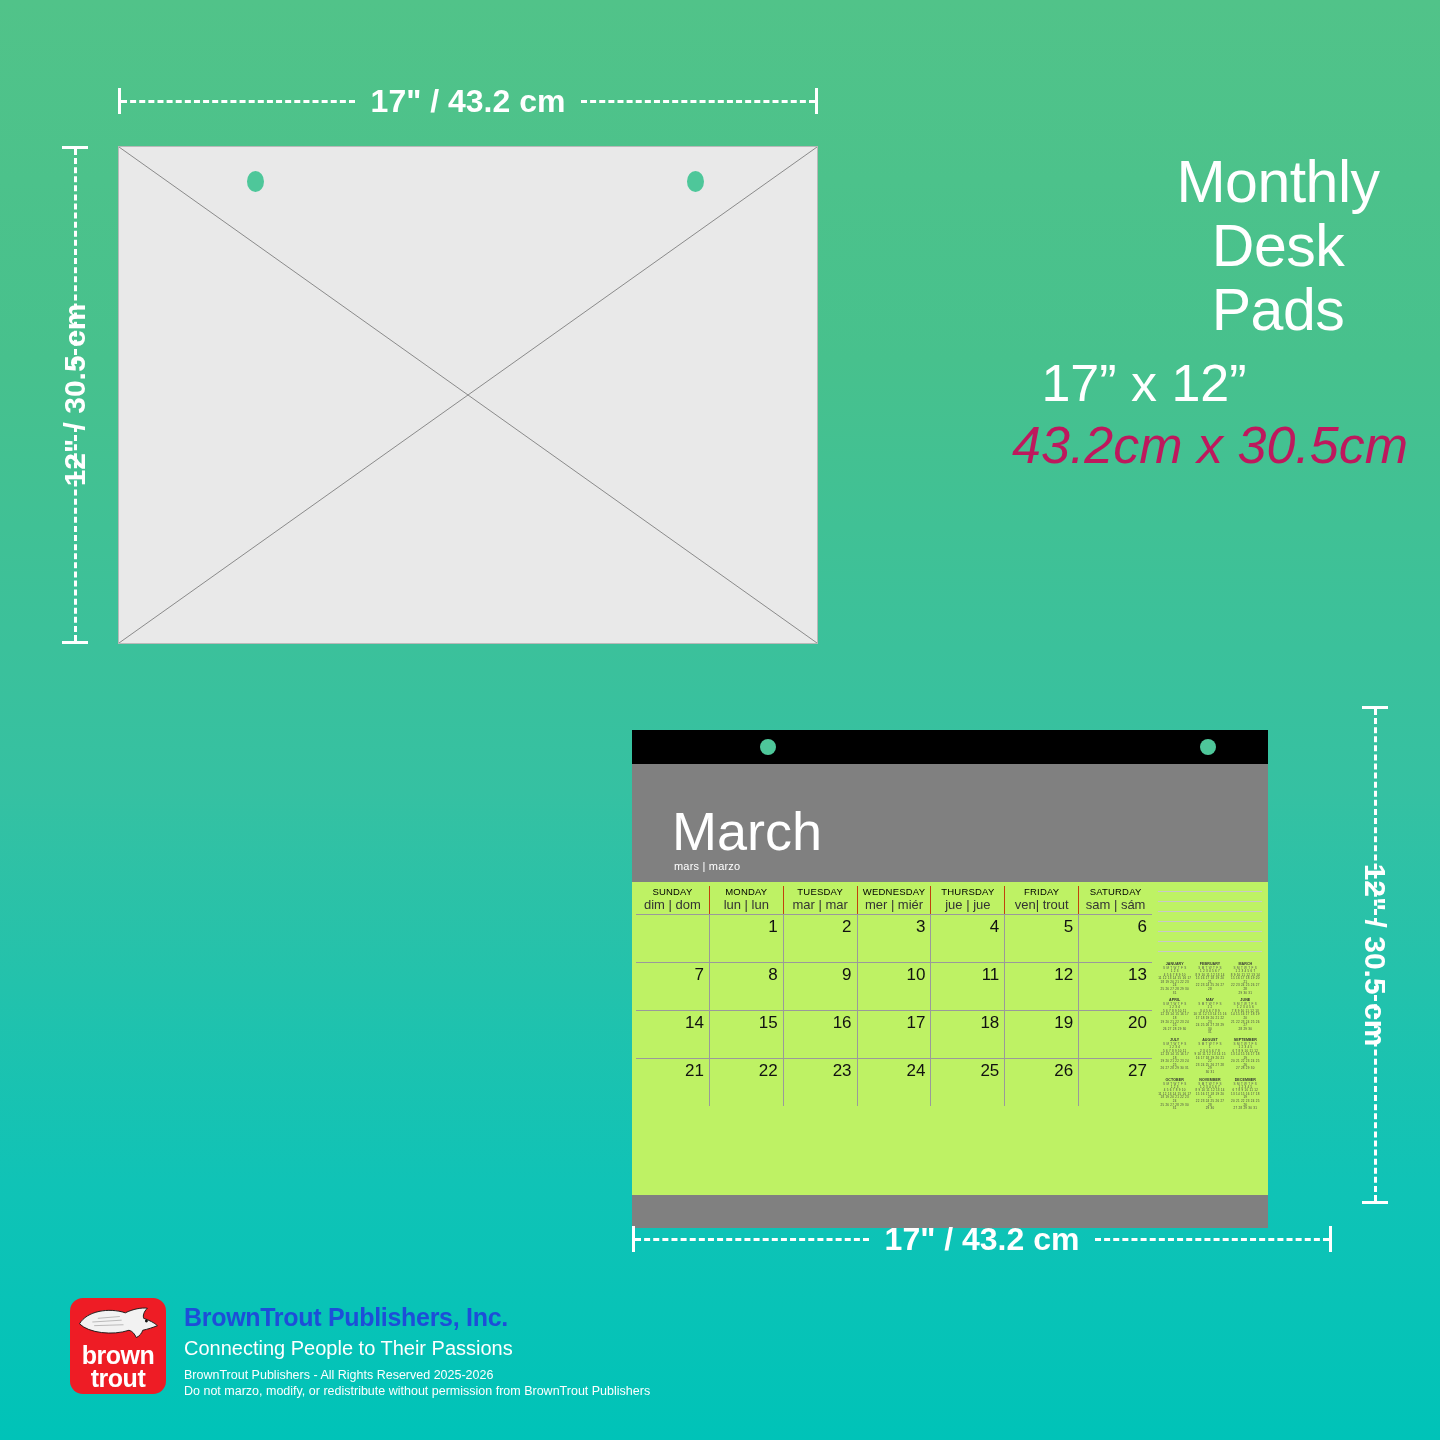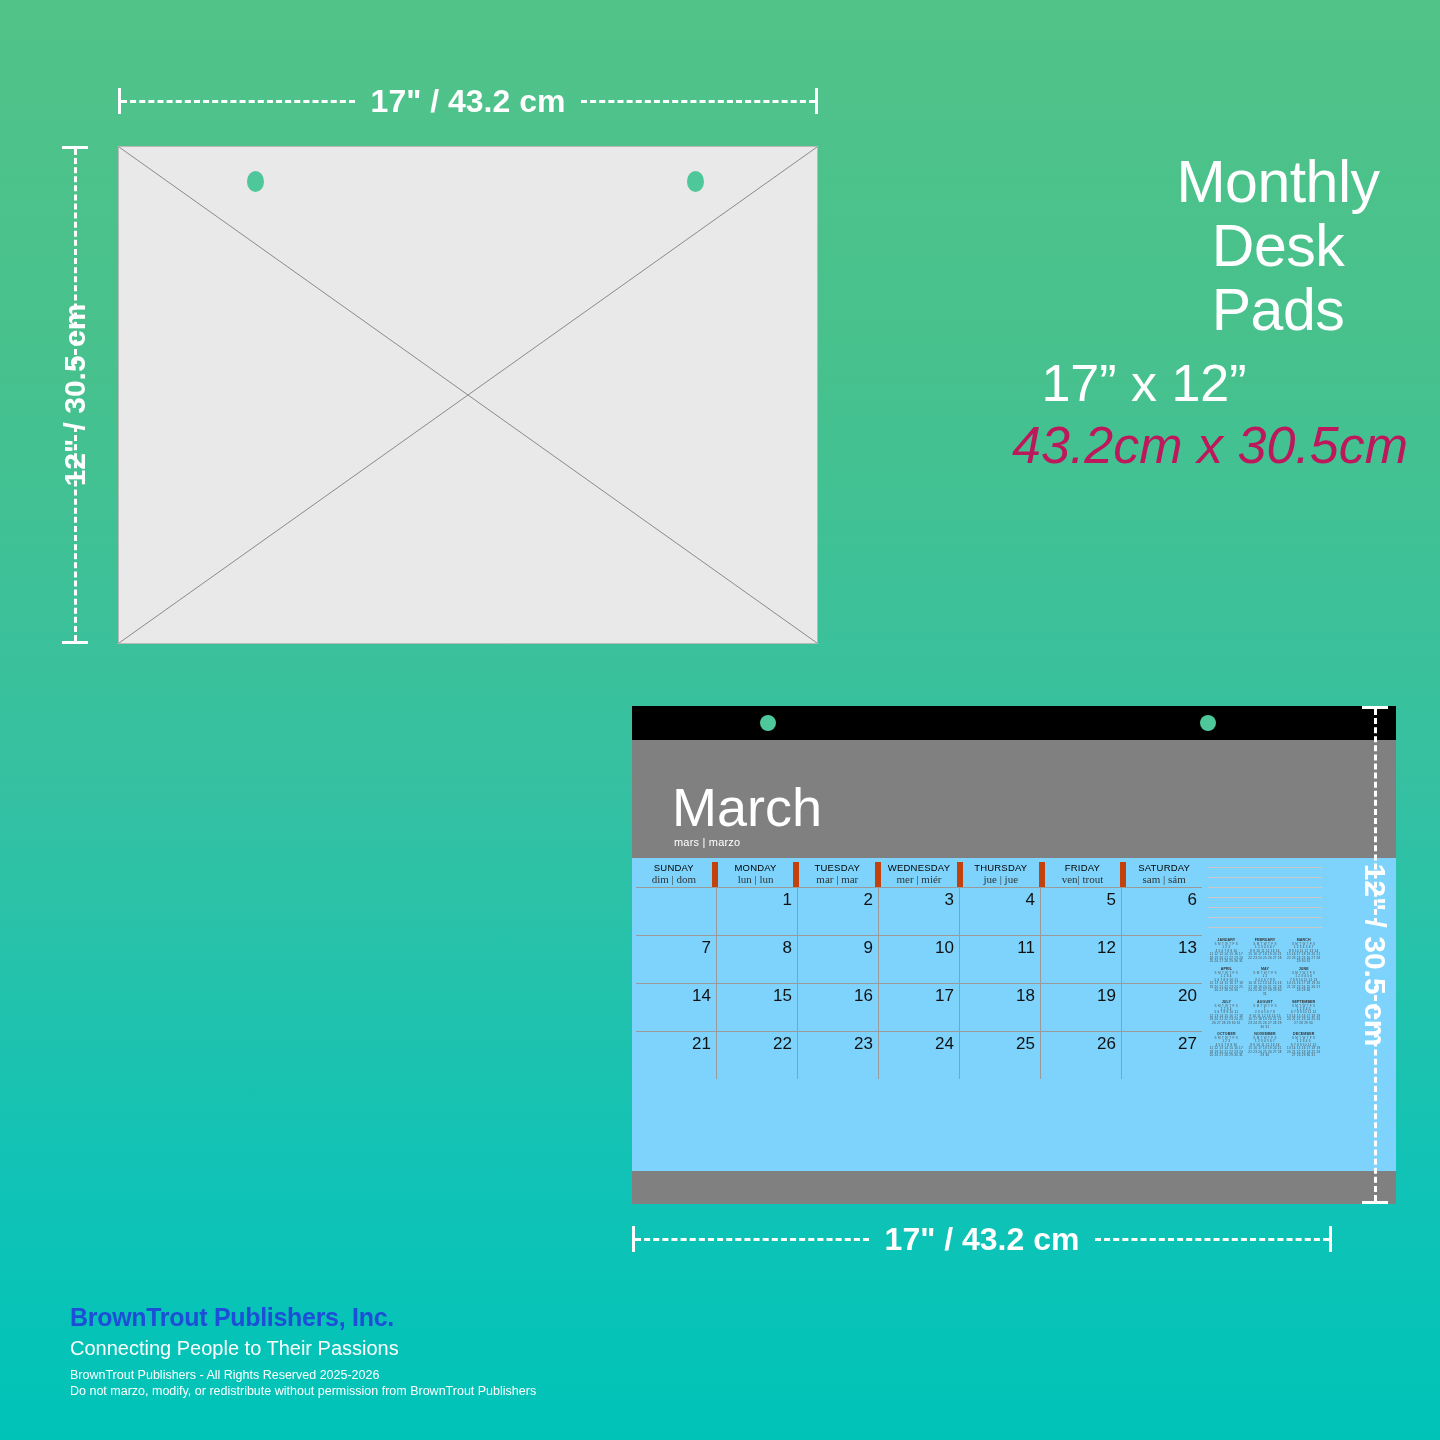--- a/index.html
+++ b/index.html
@@ -40,42 +40,42 @@
   .dot-green { position:absolute; background:#4ec79a; border-radius:50%; }
 
   
   #title-block { left:1148px; top:150px; width:260px; text-align:center; }
   #title-block .t1 { color:#fff; font-size:59px; line-height:64px; font-weight:400; letter-spacing:-0.5px; }
   #size-block { left:880px; top:352px; width:528px; text-align:right; }
   #size-block .s1 { color:#fff; font-size:52px; line-height:62px; font-weight:400;text-align:center; }
   #size-block .s2 { color:#be185d; font-size:52px; line-height:62px; font-weight:400;font-style:italic; }
 
   
-  #calendar { left:632px; top:706px; width:764px; height:498px; background:#7dd3fc; }
+  #calendar { left:632px; top:730px; width:636px; height:498px; background:#bef264; }
   #cal-topbar { height:34px; background:#000; position:relative; }
   #cal-topbar .dot-green { width:16px; height:16px; top:9px; }
   #cal-monthhead { height:118px; background:#808080; position:relative; }
   #cal-monthhead .mname {
     position:absolute; left:40px; top:40px; color:#fff;
     font-size:54px; line-height:54px; font-weight:300;
   }
   #cal-monthhead .msub {
     position:absolute; left:42px; top:96px; color:#fff;
     font-size:11px; letter-spacing:.2px;
   }
   #cal-body { display:flex; height:313px; }
   #grid-area { width:570px; box-sizing:border-box; padding:4px 0 0 4px; }
   .dayhead-row { display:flex; }
   .dayhead {
-    flex:1 1 0; text-align:center; border-right:6px solid #c2410c;
+    flex:1 1 0; text-align:center; border-right:1px solid #c2410c;
     padding-bottom:2px;
   }
   .dayhead:last-child { border-right:none; }
   .dayhead .dh1 { font-size:9.5px; color:#000; letter-spacing:.2px; }
-  .dayhead .dh2 { font-size:11px; color:#333;font-family:Liberation Serif, serif; }
+  .dayhead .dh2 { font-size:13px; color:#333; }
   .week-row { display:flex; border-top:1px solid #9a9a9a; height:47px; }
   .daycell {
     flex:1 1 0; border-right:1px solid #9a9a9a; position:relative;
   }
   .daycell:last-child { border-right:none; }
   .daycell span {
     position:absolute; right:5px; top:2px; font-size:17px; color:#111;
   }
   
   #side-panel { width:126px; box-sizing:border-box; padding:8px 6px 0 6px; }
@@ -439,19 +439,32 @@
 
 <div class="dimline-h" style="left:632px; top:1238px; width:700px;">
   <div class="cap-h"></div>
   <div class="dash-h"></div>
   <div class="dim-label" style="font-size:32px;">17" / 43.2 cm</div>
   <div class="dash-h"></div>
   <div class="cap-h"></div>
 </div>
 
 <div class="abs" id="footer">
+  <div id="logo">
+    <svg viewBox="0 0 96 40" style="position:absolute;left:4px;top:4px;width:88px;height:40px;">
+      <path d="M6 22 C14 8, 38 4, 56 10 C64 6, 74 4, 80 5 C76 9, 75 13, 76 16
+               C82 18, 88 21, 91 24 C86 26, 80 28, 75 29 C74 32, 72 35, 68 37
+               C66 33, 64 30, 60 29 C42 35, 16 32, 6 22 Z" fill="#f2f2f2" stroke="#111" stroke-width="1"></path>
+      <circle cx="79" cy="19" r="1.6" fill="#111"></circle>
+      <path d="M20 20 L52 18 M22 24 L54 23 M26 16 L50 14" stroke="#999" stroke-width="0.7" fill="none"></path>
+    </svg>
+    <div class="lg-txt">
+      <div>brown</div>
+      <div>trout</div>
+    </div>
+  </div>
   <div id="footer-text">
     <div class="f1">BrownTrout Publishers, Inc.</div>
     <div class="f2">Connecting People to Their Passions</div>
     <div class="f3">BrownTrout Publishers - All Rights Reserved 2025-2026</div>
     <div class="f3" style="margin-top:0;">Do not marzo, modify, or redistribute without permission from BrownTrout Publishers</div>
   </div>
 </div>
 
 </body></html>

